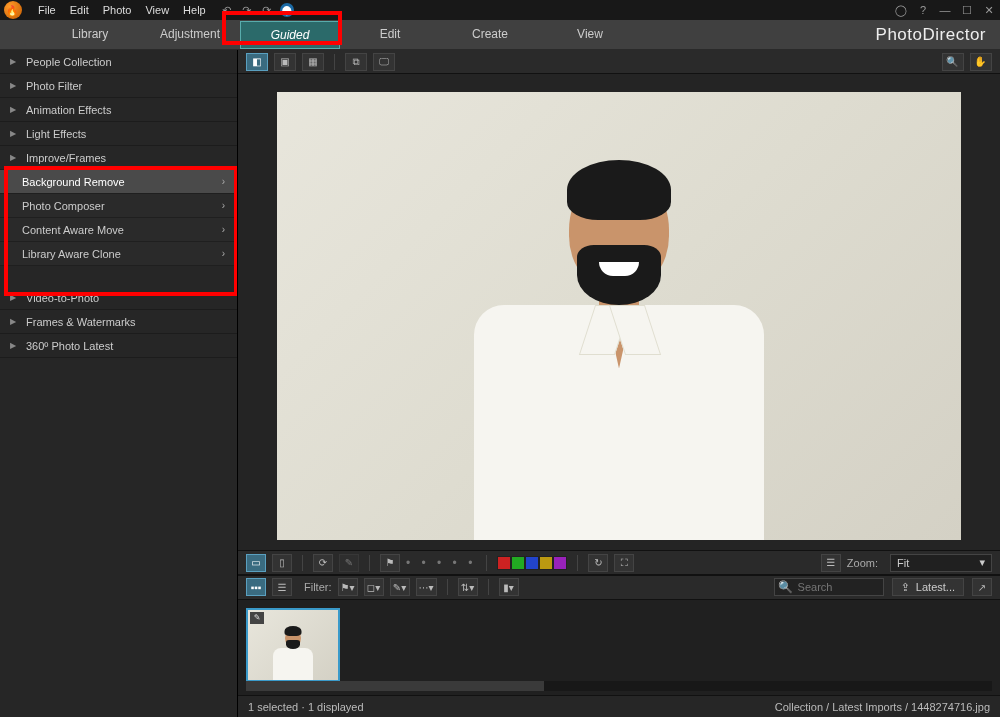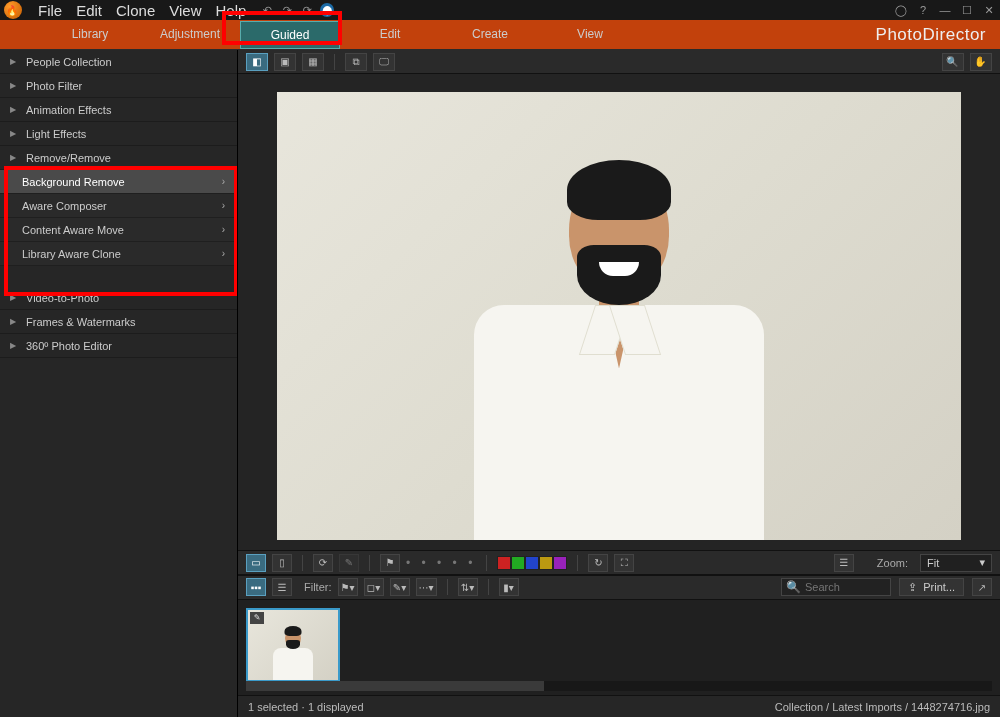--- a/index.html
+++ b/index.html
@@ -2,31 +2,31 @@
 <html><head>
 <meta charset="utf-8">
 <style>
   * { box-sizing: border-box; margin: 0; padding: 0; font-family: "Segoe UI", Arial, sans-serif; }
   body { width: 1000px; height: 717px; background: #1a1a1a; color: #ccc; font-size: 12px; overflow: hidden; position: relative; }
 
   
   .titlebar { height: 20px; background: #181818; display: flex; align-items: center; padding: 0 4px; }
   .titlebar .logo { width: 18px; height: 18px; border-radius: 50%; background: radial-gradient(circle at 30% 30%, #ff9a2a, #c75d00); display: flex; align-items: center; justify-content: center; color:#000; font-size:10px; }
   .titlebar .menu { display: flex; gap: 14px; margin-left: 16px; }
-  .titlebar .menu span { font-size: 15px; color: #ddd; cursor: pointer; }
+  .titlebar .menu span { font-size: 11px; color: #ddd; cursor: pointer; }
   .titlebar .spacer { flex: 1; }
   .titlebar .tb-icons { display: flex; gap: 8px; align-items: center; }
   .titlebar .tb-start { display:flex; gap:6px; align-items:center; margin-left:14px; }
   .titlebar .tb-ico { width:14px; height:14px; display:flex; align-items:center; justify-content:center; color:#999; font-size:11px; }
 
   
-  .modulebar { height: 30px; background: #c2410c; border-bottom: 1px solid #2a2a2a; display: flex; align-items: center; }
+  .modulebar { height: 30px; background: #404040; border-bottom: 1px solid #2a2a2a; display: flex; align-items: center; }
   .modulebar .mods { display: flex; margin-left: 40px; }
   .modulebar .mod { width: 100px; text-align: center; font-size: 12px; color:#ccc; padding: 6px 0; cursor:pointer; }
-  .modulebar .mod.active { background:#2b6a6a; border:1px solid #58acac; color:#fff; }
+  .modulebar .mod.active { background:#2b6a6a; border:1px solid #58acac; color:#fff;font-style:italic; }
   .modulebar .spacer { flex:1; }
   .modulebar .brand { font-size: 17px; color:#eee; margin-right: 14px; font-weight: 300; letter-spacing: 0.5px; }
 
   
   .hl-guided { position:absolute; left:222px; top:11px; width:120px; height:34px; border:4px solid #ff0000; pointer-events:none; z-index:50; }
 
   
   .main { position: absolute; top:50px; left:0; right:0; bottom:0; display:flex; }
 
   
@@ -65,22 +65,22 @@
   .collar-r { position:absolute; top:175px; left:148px; width:36px; height:50px; background:#f6f5f0; transform:skewX(18deg); border:1px solid #e0ded0; }
   .vneck { position:absolute; top:180px; left:50%; transform:translateX(-50%); width:26px; height:58px; background:#c9946b; clip-path: polygon(50% 100%, 0 0, 100% 0); }
 
   
   .strip { height:26px; background:#2a2a2a; border-top:1px solid #111; border-bottom:1px solid #111; display:flex; align-items:center; padding:0 8px; gap:6px; }
   .strip .spacer { flex:1; }
   .mini-btn { min-width:20px; height:18px; background:#333; border:1px solid #444; color:#bbb; font-size:10px; display:flex; align-items:center; justify-content:center; cursor:pointer; padding:0 2px; }
   .mini-btn.active { background:#3a6b80; border-color:#5aa0c0; color:#fff; }
   .swatches { display:flex; }
   .sw { width:14px; height:14px; border:1px solid #222; }
-  .zoom-label { color:#aaa; font-size:11px; margin:0 6px 0 17px; }
-  .zoom-select { width:72px; height:18px; background:#202020; border:1px solid #444; color:#ccc; font-size:11px; padding:0 6px; display:flex; align-items:center; justify-content:space-between; cursor:pointer; }
+  .zoom-label { color:#aaa; font-size:11px; margin:0 6px 0 0; }
+  .zoom-select { width:102px; height:18px; background:#202020; border:1px solid #444; color:#ccc; font-size:11px; padding:0 6px; display:flex; align-items:center; justify-content:space-between; cursor:pointer; }
 
   
   .strip2-right { display:flex; align-items:center; gap:8px; }
   .search { width:110px; height:18px; background:#222; border:1px solid #444; display:flex; align-items:center; padding:0 4px; color:#aaa; gap:4px; }
   .search input { flex:1; background:transparent; border:none; color:#ccc; font-size:11px; outline:none; }
   .exportbtn { display:flex; align-items:center; gap:6px; height:18px; background:#333; border:1px solid #444; padding:0 8px; font-size:11px; color:#ccc; cursor:pointer; }
   .filter-lbl { color:#aaa; font-size:11px; margin-left:6px; }
 
   
   .filmstrip { height:102px; background:#202020; border-bottom:1px solid #111; padding:8px; display:flex; align-items:flex-start; gap:8px; position:relative; }
@@ -100,21 +100,21 @@
   .tp .s { position:absolute; top:28px; left:50%; transform:translateX(-50%); width:40px; height:36px; background:#f6f5f0; border-radius:8px 8px 0 0; }
 </style>
 </head>
 <body>
 
 <div class="titlebar">
   <div class="logo">🔥</div>
   <div class="menu">
     <span>File</span>
     <span>Edit</span>
-    <span>Clone</span>
+    <span>Photo</span>
     <span>View</span>
     <span>Help</span>
   </div>
   <div class="tb-start">
     <div class="tb-ico">↶</div>
     <div class="tb-ico">↷</div>
     <div class="tb-ico">⟳</div>
     <div class="tb-ico" style="background:#1b6aa5;border-radius:50%;color:#fff;font-size:9px;">⬤</div>
   </div>
   <div class="spacer"></div>
@@ -156,28 +156,28 @@
     <div class="side-item">
         <span class="arrow">▶</span>
         <span>Animation Effects</span>
       </div>
     <div class="side-item">
         <span class="arrow">▶</span>
         <span>Light Effects</span>
       </div>
     <div class="side-item">
         <span class="arrow">▶</span>
-        <span>Remove/Remove</span>
+        <span>Improve/Frames</span>
       </div>
       <div class="sub-item selected">
         <span>Background Remove</span>
         <span class="chev">›</span>
       </div>
       <div class="sub-item">
-        <span>Aware Composer</span>
+        <span>Photo Composer</span>
         <span class="chev">›</span>
       </div>
       <div class="sub-item">
         <span>Content Aware Move</span>
         <span class="chev">›</span>
       </div>
       <div class="sub-item">
         <span>Library Aware Clone</span>
         <span class="chev">›</span>
       </div>
@@ -185,21 +185,21 @@
     <div class="side-item">
         <span class="arrow">▶</span>
         <span>Video-to-Photo</span>
       </div>
     <div class="side-item">
         <span class="arrow">▶</span>
         <span>Frames &amp; Watermarks</span>
       </div>
     <div class="side-item">
         <span class="arrow">▶</span>
-        <span>360º Photo Editor</span>
+        <span>360º Photo Latest</span>
       </div>
 
     <div class="hl-group"></div>
   </div>
 
   <div class="right">
     <div class="viewer-top">
       <div class="vt-btn active">◧</div>
       <div class="vt-btn">▣</div>
       <div class="vt-btn">▦</div>
@@ -270,21 +270,21 @@
       <div class="mini-btn">▮▾</div>
       <div class="spacer"></div>
       <div class="strip2-right">
         <div class="search">
           <span>🔍</span>
           <input placeholder="Search" style="">
           <span style="color:#777">✕</span>
         </div>
         <div class="exportbtn">
           <span>⇪</span>
-          <span>Print...</span>
+          <span>Latest...</span>
         </div>
         <div class="mini-btn">↗</div>
       </div>
     </div>
 
     <div class="filmstrip">
       <div class="thumb">
         <div class="thumb-tag">✎</div>
         <div class="tp">
           <div class="s"></div>

